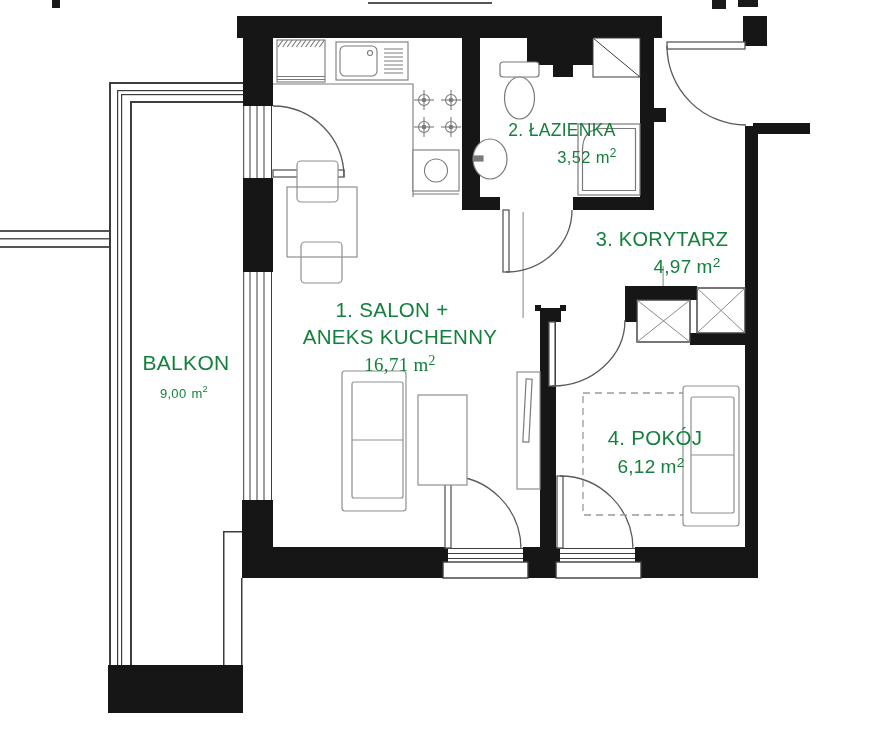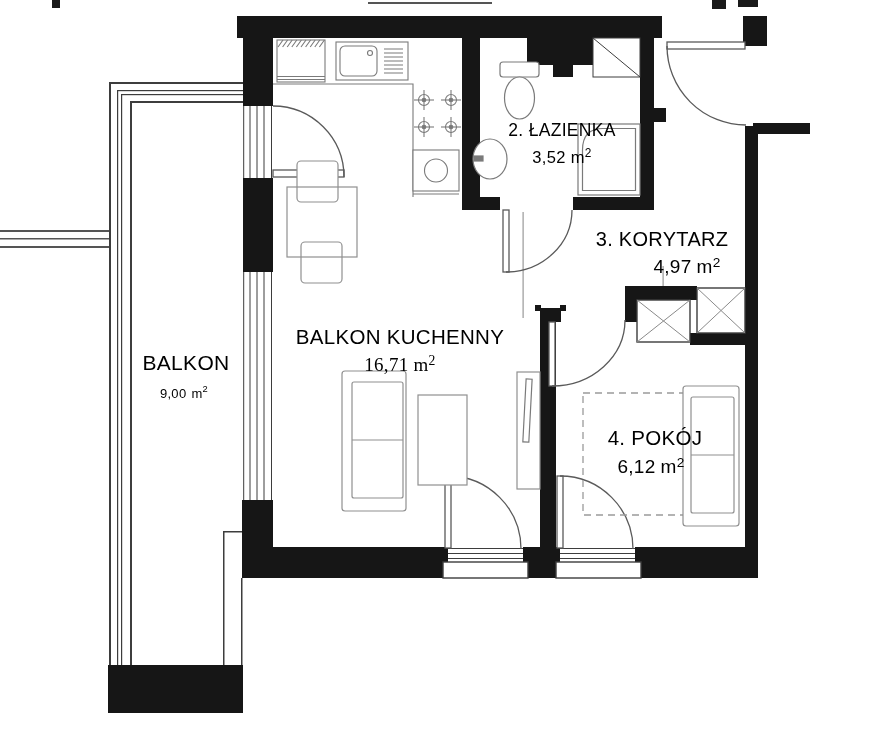--- a/index.html
+++ b/index.html
@@ -3,21 +3,21 @@
 <meta charset="utf-8">
 <style>
   html,body{margin:0;padding:0;background:#ffffff;}
   .plan{
     position:relative;width:896px;height:740px;background:#ffffff;
     font-family:"Liberation Sans", sans-serif;color:#3e3e3e;overflow:hidden;
   }
   .plan svg{position:absolute;left:0;top:0;}
   .lbl{
     position:absolute;transform:translate(-50%,-50%);
-    white-space:nowrap;text-align:center;color:#000000;letter-spacing:.3px;
+    white-space:nowrap;text-align:center;color:#15803d;letter-spacing:.3px;
   }
   .lbl .unit{margin-left:5px;}
   .lbl sup{font-size:72%;vertical-align:6px;}
   .balkon-name{font-size:21px;}
   .balkon-area{font-size:13px;}
   .salon-name{font-size:20.5px;}
   .salon-area{font-size:19px;}
   .laz-name{font-size:17.5px;}
   .laz-area{font-size:16.5px;}
   .kor-name{font-size:20px;}
@@ -227,31 +227,34 @@
 
 </svg>
 
 <div class="lbl balkon-name" style="left:186px;top:363px;">
   <span>BALKON</span>
 </div>
 <div class="lbl balkon-area" style="left:184px;top:392px;">
   <span>9,00</span><span class="unit">m</span><sup>2</sup>
 </div>
 
+<div class="lbl salon-name" style="left:392px;top:310px;">
+  <span>1. SALON +</span>
+</div>
 <div class="lbl salon-name" style="left:400px;top:337px;">
-  <span>BALKON KUCHENNY</span>
+  <span>ANEKS KUCHENNY</span>
 </div>
 <div class="lbl salon-area" style="left:400px;top:364px;font-family:Liberation Serif, serif;">
   <span>16,71</span><span class="unit">m</span><sup>2</sup>
 </div>
 
 <div class="lbl laz-name" style="left:562px;top:130px;">
   <span>2. ŁAZIENKA</span>
 </div>
-<div class="lbl laz-area" style="left:562px;top:156px;">
+<div class="lbl laz-area" style="left:587px;top:156px;">
   <span>3,52</span><span class="unit">m</span><sup>2</sup>
 </div>
 
 <div class="lbl kor-name" style="left:662px;top:239px;">
   <span>3. KORYTARZ</span>
 </div>
 <div class="lbl kor-area" style="left:651px;top:266px;margin-left:36px;">
   <span>4,97</span><span class="unit">m</span><sup>2</sup>
 </div>
 

